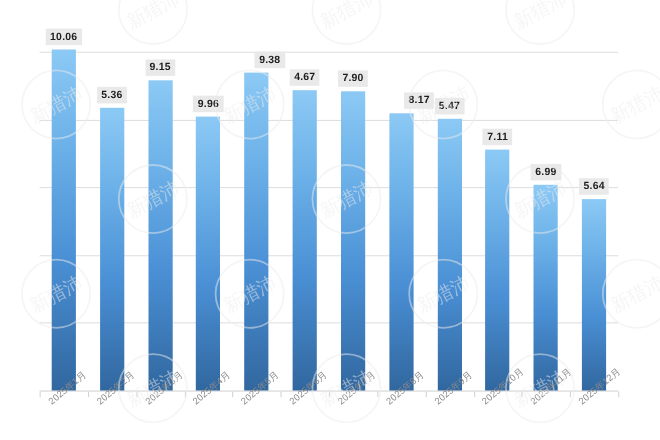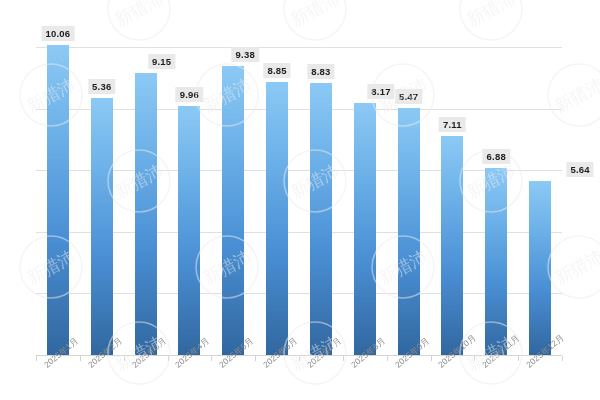--- a/index.html
+++ b/index.html
@@ -248,39 +248,39 @@
     <div class="xtick" style="left:518.2px;"></div>
     <div class="xtick" style="left:562px;"></div>
   </div>
 
   <div class="bars-layer">
       <div class="bar" style="left: 46.9167px; top: 45.152px; height: 309.848px;"></div>
       <div class="bar-label" style="left: 57.9167px; top: 26.152px; transform: translateX(-50%);">10.06</div>
       <div class="bar" style="left: 90.75px; top: 97.82px; height: 257.18px;"></div>
       <div class="bar-label" style="left: 101.75px; top: 78.82px; transform: translateX(-50%);">5.36</div>
       <div class="bar" style="left: 134.583px; top: 73.18px; height: 281.82px;"></div>
-      <div class="bar-label" style="left: 145.583px; top: 54.18px; transform: translateX(-50%); margin-left: 16px;">9.15</div>
+      <div class="bar-label" style="left: 145.583px; top: 54.18px; transform: translateX(-50%);">9.15</div>
       <div class="bar" style="left: 178.417px; top: 106.444px; height: 248.556px;"></div>
       <div class="bar-label" style="left: 189.417px; top: 87.444px; transform: translateX(-50%);">9.96</div>
       <div class="bar" style="left: 222.25px; top: 66.096px; height: 288.904px;"></div>
       <div class="bar-label" style="left: 233.25px; top: 47.096px; transform: translateX(-50%); margin-left: 12px;">9.38</div>
       <div class="bar" style="left: 266.083px; top: 82.42px; height: 272.58px;"></div>
-      <div class="bar-label" style="left: 277.083px; top: 63.42px; transform: translateX(-50%);">8.85</div>
+      <div class="bar-label" style="left: 277.083px; top: 63.42px; transform: translateX(-50%);">4.67</div>
       <div class="bar" style="left: 309.917px; top: 83.036px; height: 271.964px;"></div>
-      <div class="bar-label" style="left: 320.917px; top: 64.036px; transform: translateX(-50%);">8.83</div>
+      <div class="bar-label" style="left: 320.917px; top: 64.036px; transform: translateX(-50%);">7.90</div>
       <div class="bar" style="left: 353.75px; top: 103.364px; height: 251.636px;"></div>
       <div class="bar-label" style="left: 381px; top: 84.364px; transform: translateX(-50%);">8.17</div>
       <div class="bar" style="left: 397.583px; top: 108.292px; height: 246.708px;"></div>
       <div class="bar-label" style="left: 408.583px; top: 89.292px; transform: translateX(-50%);">5.47</div>
       <div class="bar" style="left: 441.417px; top: 136.012px; height: 218.988px;"></div>
       <div class="bar-label" style="left: 452.417px; top: 117.012px; transform: translateX(-50%); text-align: right;">7.11</div>
       <div class="bar" style="left: 485.25px; top: 167.736px; height: 187.264px;"></div>
-      <div class="bar-label" style="left: 496.25px; top: 148.736px; transform: translateX(-50%);">6.88</div>
+      <div class="bar-label" style="left: 496.25px; top: 148.736px; transform: translateX(-50%);">6.99</div>
       <div class="bar" style="left: 529.083px; top: 181.288px; height: 173.712px;"></div>
-      <div class="bar-label" style="left: 540.083px; top: 162.288px; transform: translateX(-50%); margin-left: 40px;">5.64</div>
+      <div class="bar-label" style="left: 540.083px; top: 162.288px; transform: translateX(-50%);">5.64</div>
     </div>
 
   <div class="xlabels-layer">
       <div class="xlabel" style="left: 41.9167px;">2025年1月</div>
       <div class="xlabel" style="left: 85.75px;">2025年2月</div>
       <div class="xlabel" style="left: 129.583px;">2025年3月</div>
       <div class="xlabel" style="left: 173.417px;">2025年4月</div>
       <div class="xlabel" style="left: 217.25px;">2025年5月</div>
       <div class="xlabel" style="left: 261.083px;">2025年6月</div>
       <div class="xlabel" style="left: 304.917px;">2025年7月</div>

